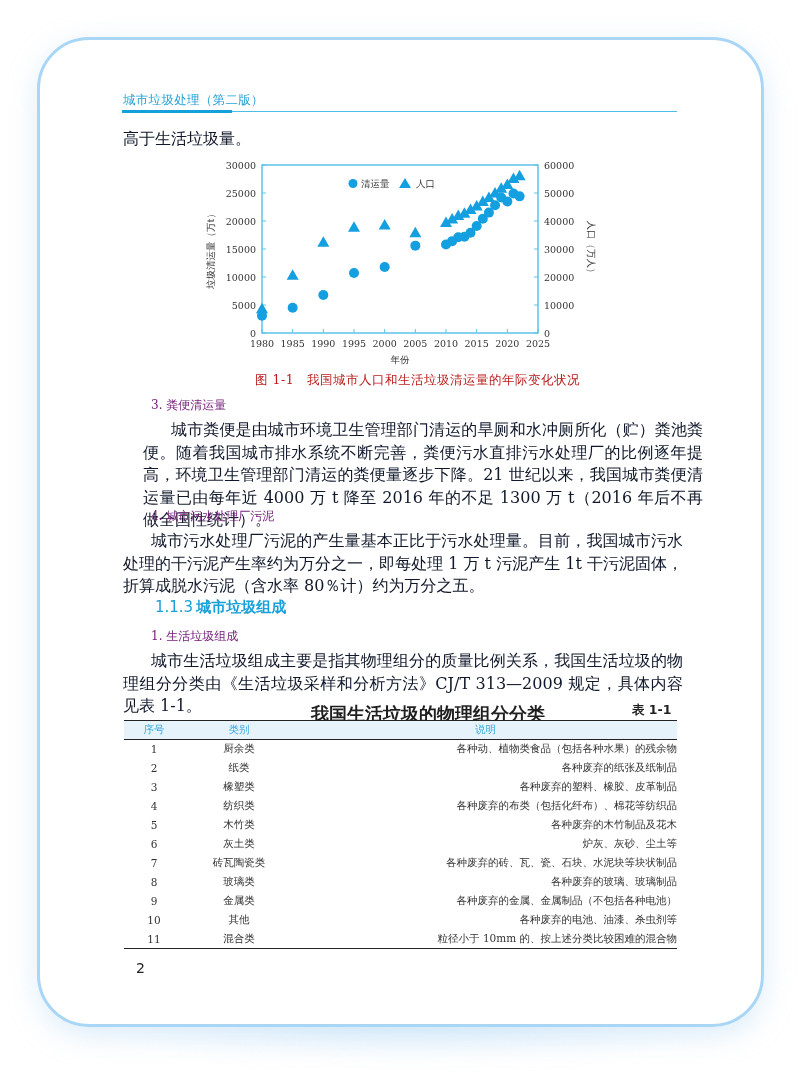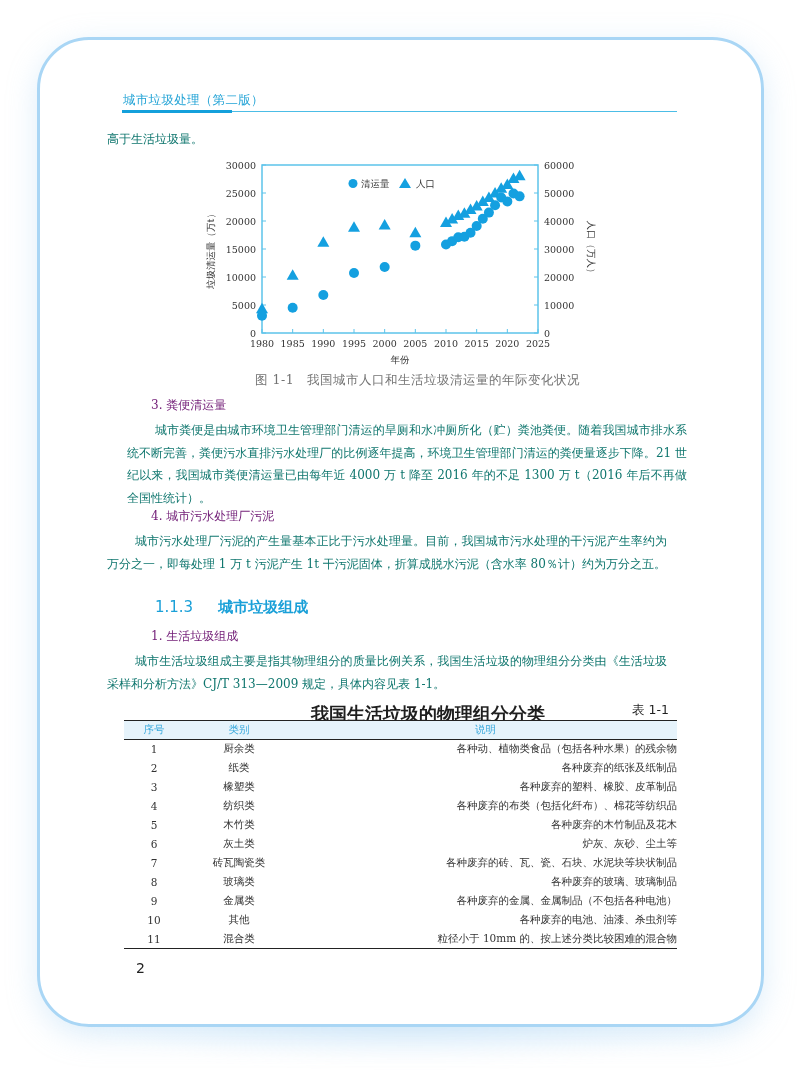--- a/index.html
+++ b/index.html
@@ -17,36 +17,36 @@
     box-shadow: 0 8px 30px rgba(160,205,240,0.35);
   }
 
   .running-head {
     position: absolute; left: 123px; top: 92px; font-size: 12.5px; color: #22a3d6;
     font-family: "DejaVu Sans", "Liberation Sans", sans-serif; letter-spacing: 0.3px;
   }
   .head-rule { position: absolute; left: 122px; top: 111px; width: 555px; height: 1px; background: #4cbde6; }
   .head-rule-thick { position: absolute; left: 122px; top: 110px; width: 110px; height: 3px; background: #14a0db; }
 
-  .para { position: absolute; left: 107px; width: 560px; font-size: 12px; line-height: 22.5px; color: #0f766e; text-align: justify; }
+  .para { position: absolute; left: 123px; width: 560px; font-size: 16px; line-height: 22.5px; color: #0f172a; text-align: justify; }
   .indent { text-indent: 28px; }
   .sub { position: absolute; left: 151px; font-size: 12px; color: #701a75; }
 
   .chart-wrap { position: absolute; left: 190px; top: 155px; width: 420px; height: 240px; }
-  .caption { position: absolute; left: 255px; top: 372px; font-size: 12.5px; color: #737373; letter-spacing: 0.5px; }
+  .caption { position: absolute; left: 255px; top: 372px; font-size: 12.5px; color: #b91c1c; letter-spacing: 0.5px; }
 
   .section-title {
     position: absolute; left: 155px; top: 598px; font-size: 15px; color: #1aa0d8;
     font-family: "DejaVu Sans", "Liberation Sans", sans-serif;
   }
-  .section-title .num { margin-right: 25px; font-weight: normal; }
+  .section-title .num { margin-right: 3px; font-weight: normal; }
   .section-title .txt { font-weight: bold; }
 
   .table-title { position: absolute; left: 311px; top: 702px; font-size: 18px; font-weight: bold; color: #1f1f1f; font-family: "DejaVu Sans", "Liberation Sans", sans-serif; }
-  .table-no { position: absolute; left: 632px; top: 702px; font-size: 12.5px; font-weight: normal; color: #1f1f1f; font-family: "DejaVu Sans", "Liberation Sans", sans-serif; }
+  .table-no { position: absolute; left: 632px; top: 702px; font-size: 12.5px; font-weight: bold; color: #1f1f1f; font-family: "DejaVu Sans", "Liberation Sans", sans-serif; }
   table.tbl {
     position: absolute; left: 124px; top: 720px; width: 553px; border-collapse: collapse;
     font-size: 10.5px; color: #333;
   }
   table.tbl thead tr { background: #e6f3fb; }
   table.tbl thead th { color: #3aa9dc; font-weight: normal; height: 19px; border-top: 1.5px solid #222; border-bottom: 1px solid #222; }
   table.tbl tbody td { height: 19px; vertical-align: middle; }
   table.tbl tbody tr:last-child td { border-bottom: 1.5px solid #222; }
   .c-no { width: 60px; text-align: center; }
   .c-cat { width: 110px; text-align: center; }

